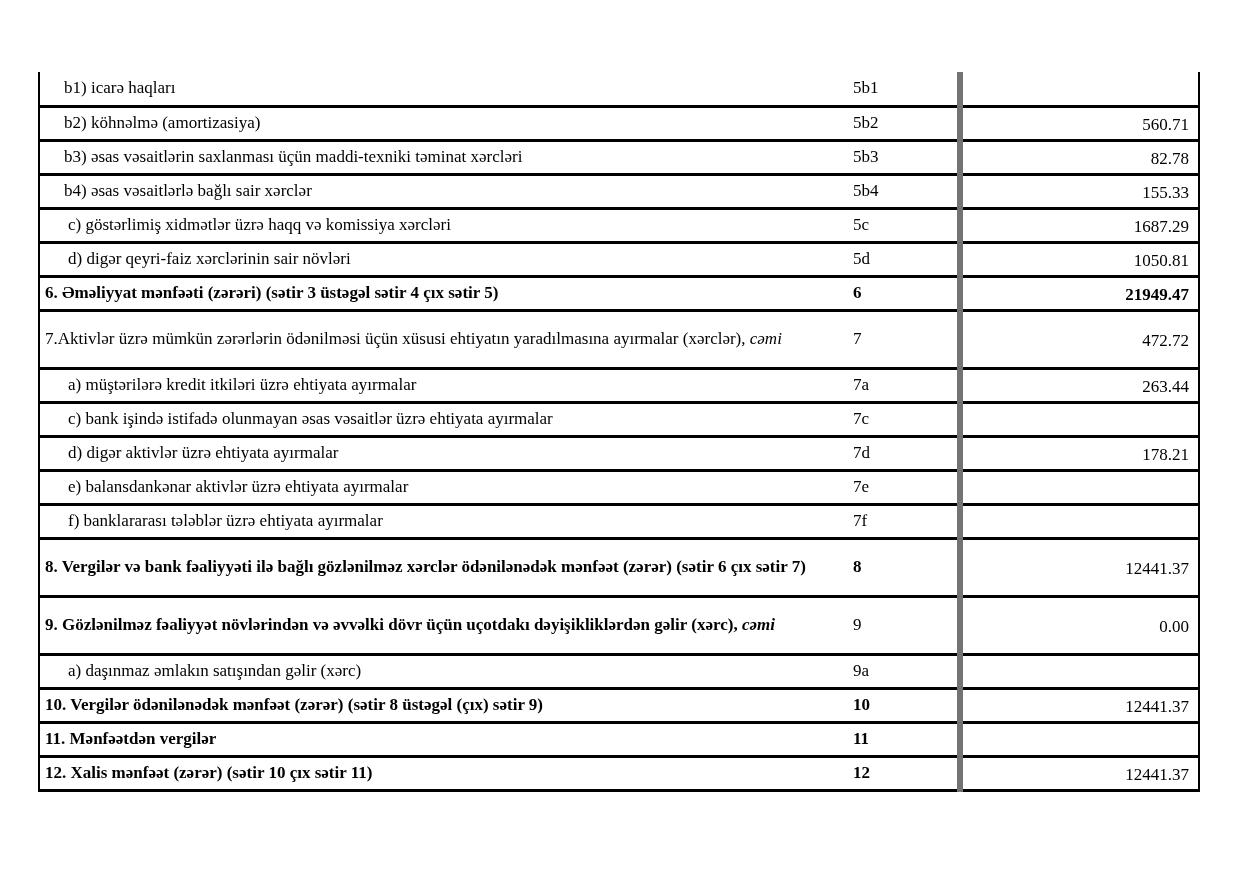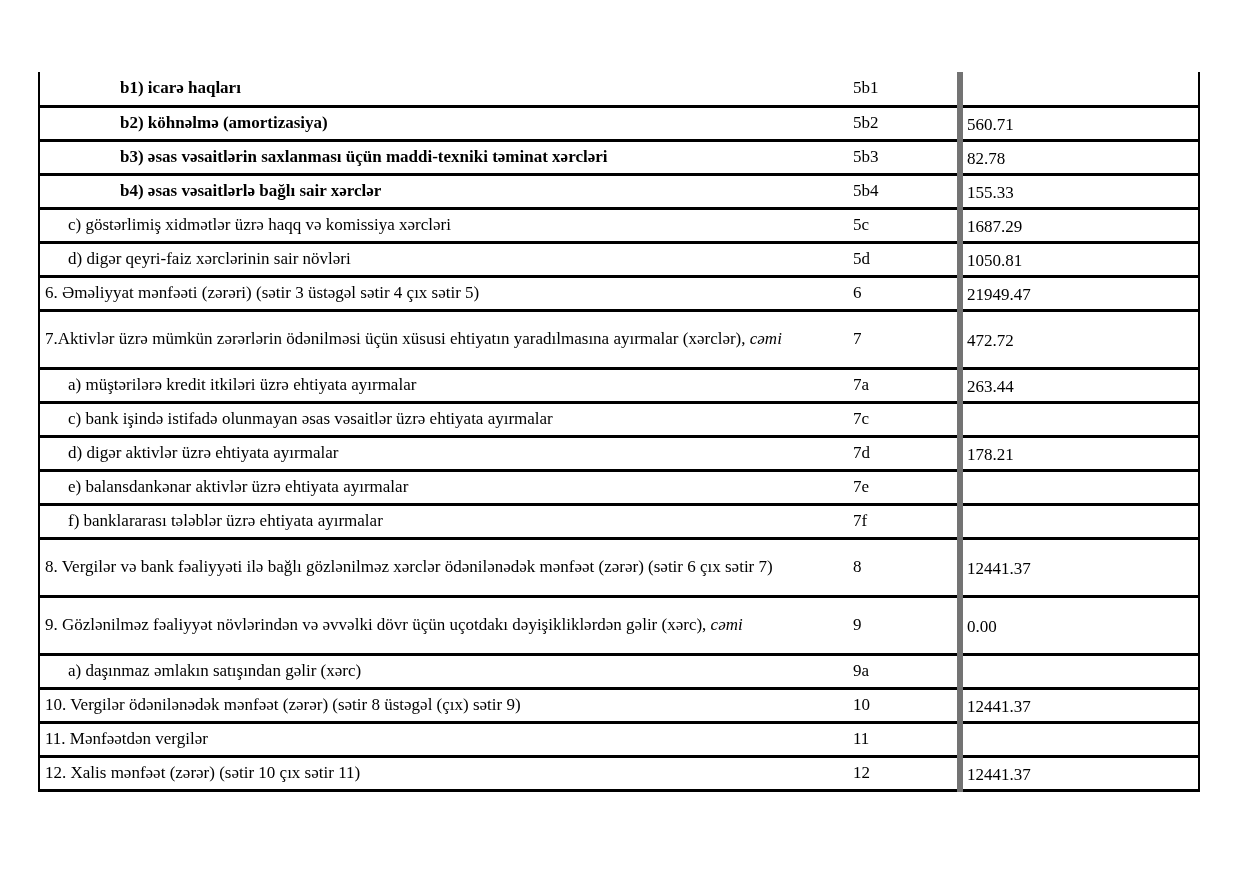--- a/index.html
+++ b/index.html
@@ -40,31 +40,32 @@
     border-top: none;
   }
   tr.single { height: 34px; }
   tr.tall   { height: 58px; }
   td.desc {
     padding-right: 6px;
     text-align: left;
   }
   td.desc.indent-0 { padding-left: 5px; }
   td.desc.indent-1 { padding-left: 28px; }
-  td.desc.indent-2 { padding-left: 80px; font-weight: bold; }
+  td.desc.indent-2 { padding-left: 24px; }
   td.code {
     text-align: left;
     border-right: 6px solid #737373;
     padding: 0 2px;
   }
   td.value {
+    text-align: right;
     vertical-align: top;
     padding: 4px 9px 0 4px;
   }
-  .b { font-weight: normal; }
+  .b { font-weight: bold; }
   .it { font-style: italic; }
 </style>
 </head>
 <body>
 
 <div class="table-wrap">
   <table class="fin">
     <colgroup>
       <col style="width:812px">
       <col style="width:109px">

